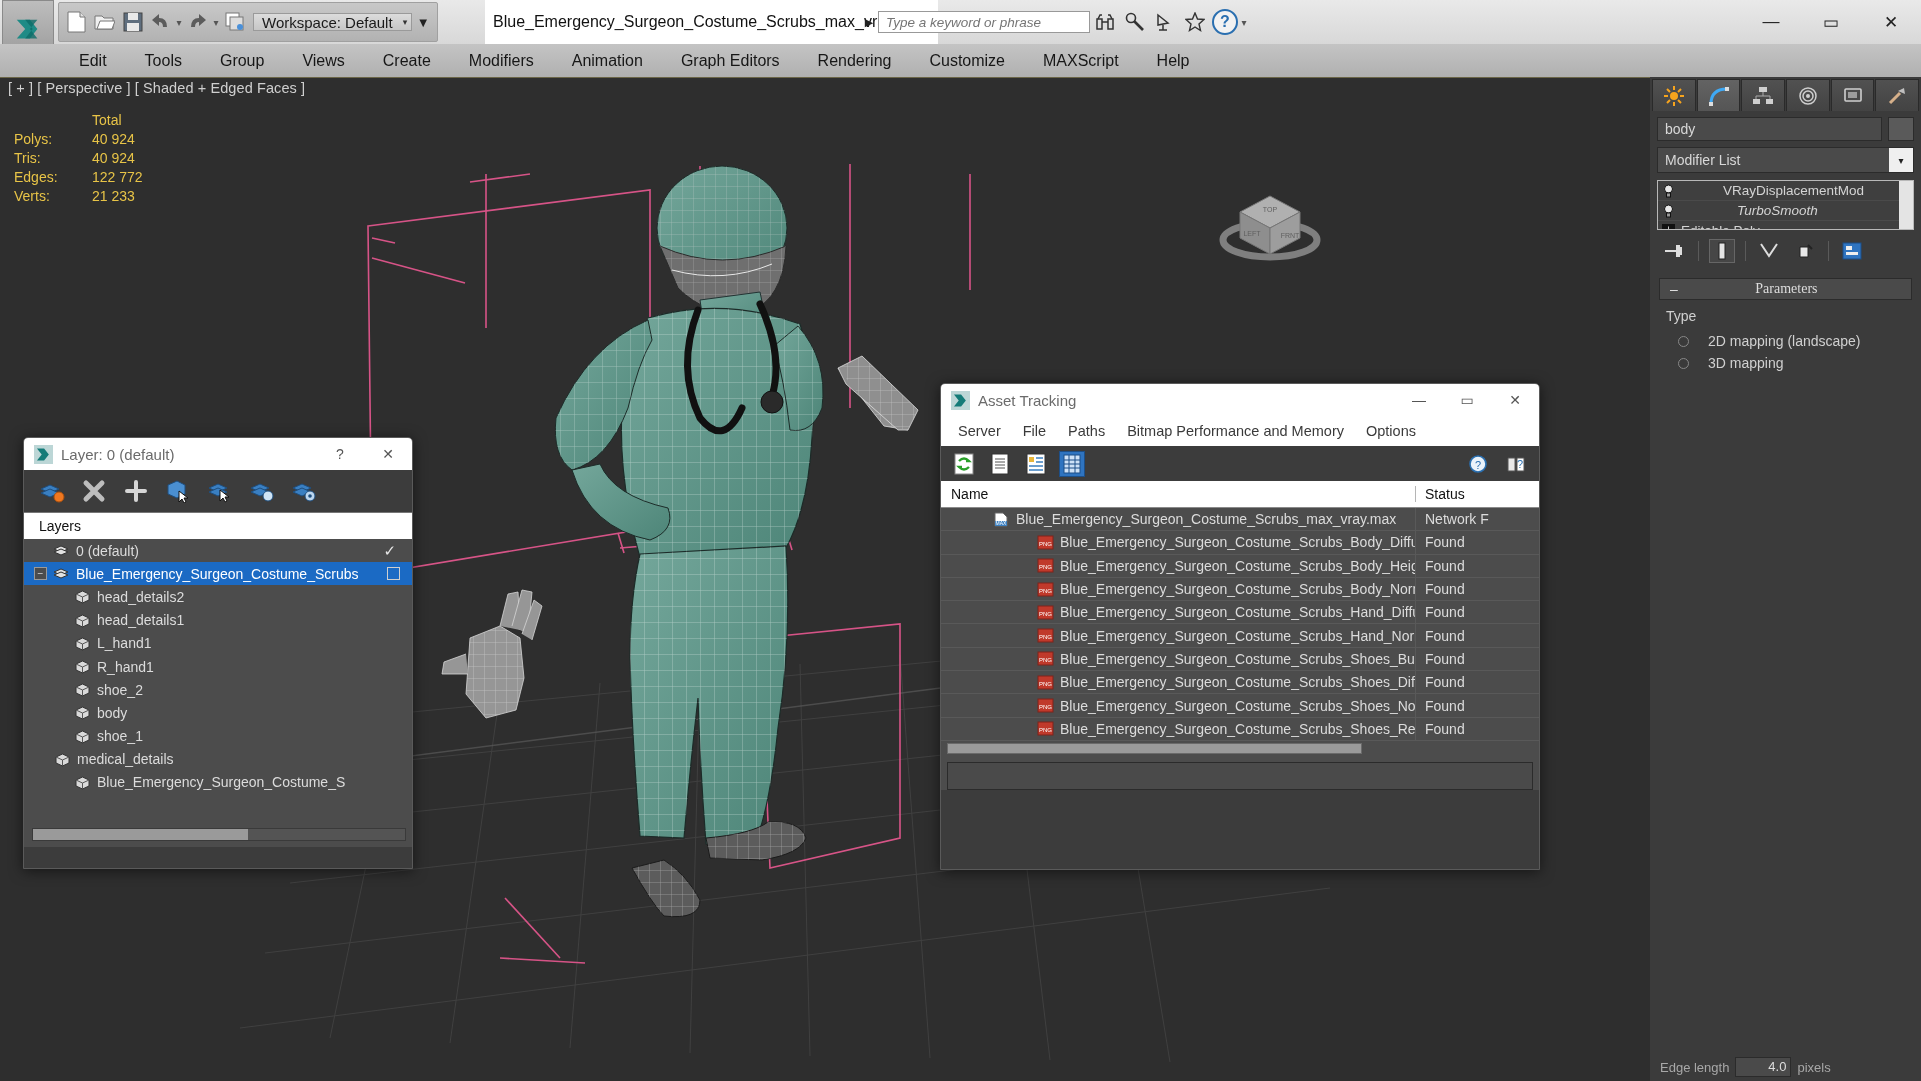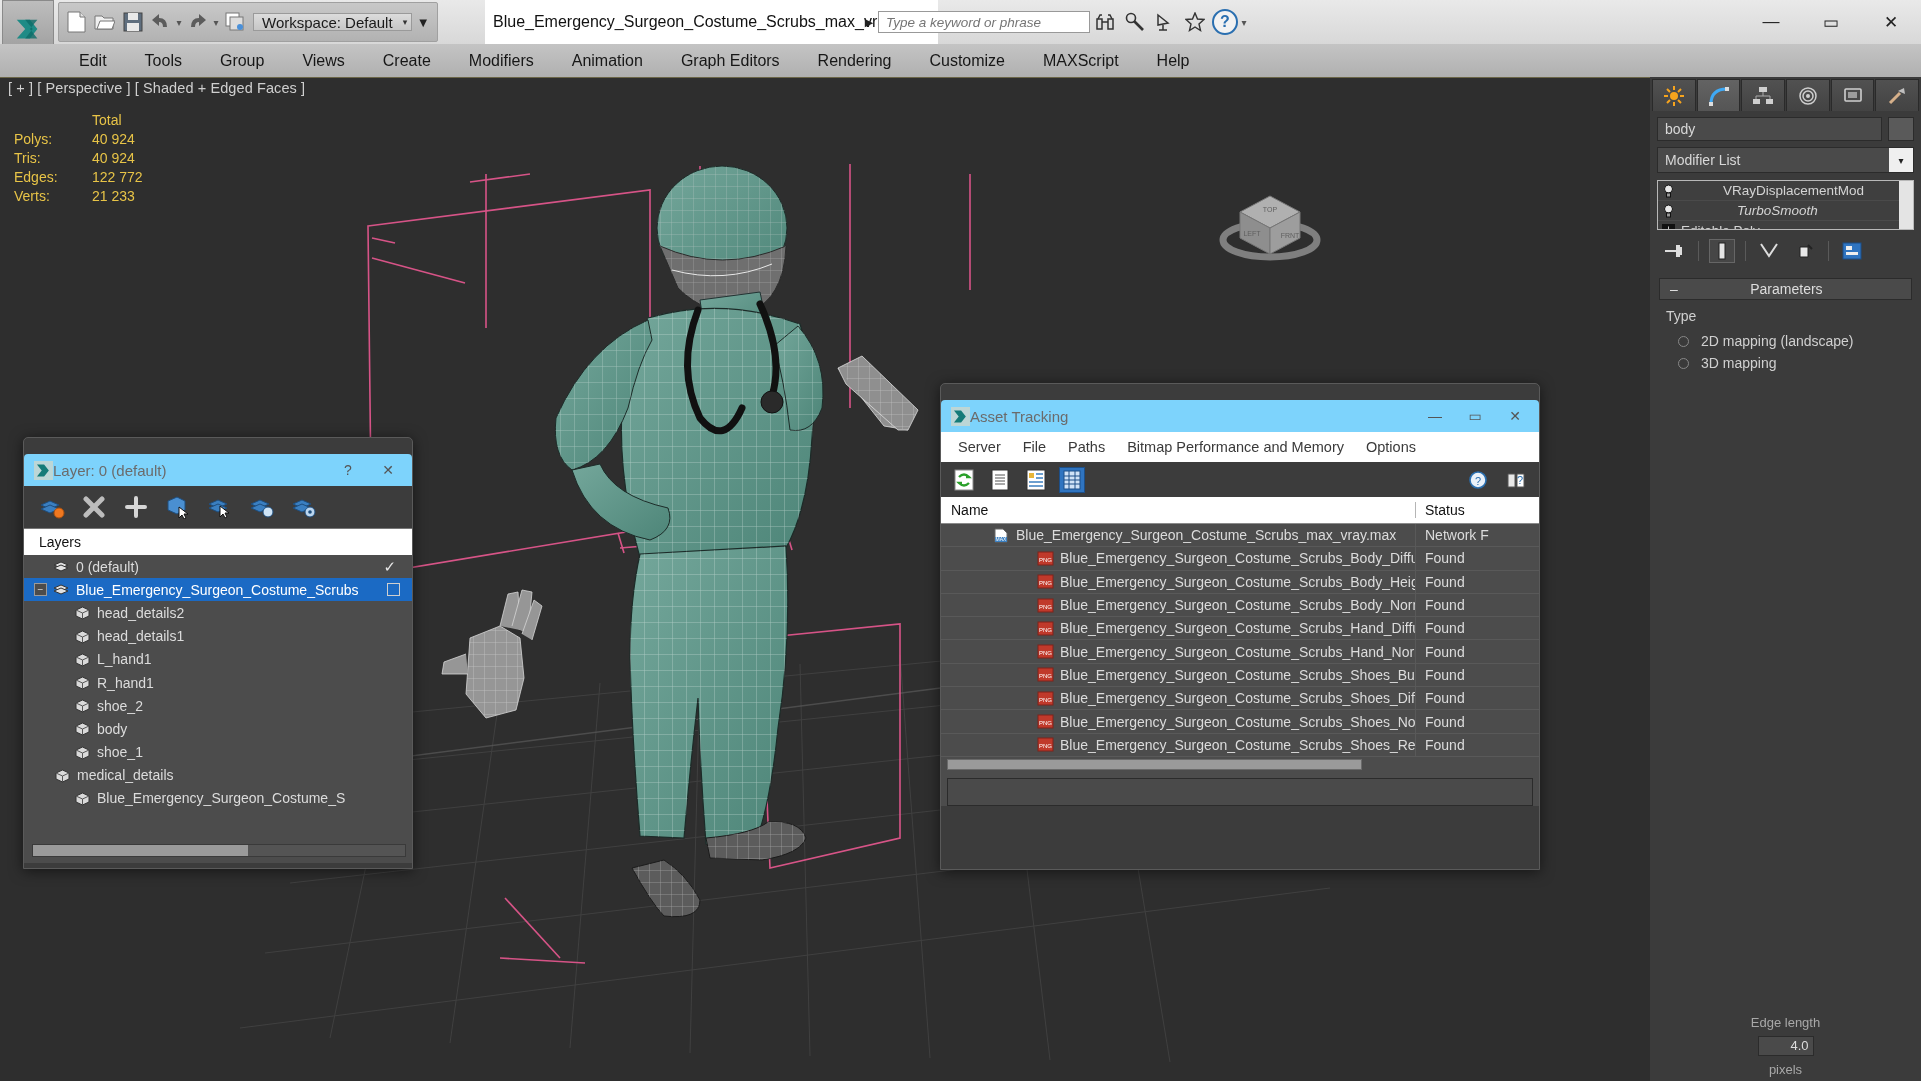--- a/index.html
+++ b/index.html
@@ -142,44 +142,44 @@
   .modstack-scroll { position:absolute; right:0; top:0; width:14px; height:100%; background:#e4e4e4; }
   .modtools { display:flex; align-items:center; gap: 10px; padding: 9px 12px; }
   .modtool { width: 26px; height: 24px; display:flex;align-items:center;justify-content:center; cursor:pointer; }
   .modtool.boxed { border:1px solid #666; background:#464646; }
   .vsep { width:1px; height: 20px; background:#5a5a5a; }
   .rollout {
     margin: 6px 9px 0 9px; background:#4a4a4a; border:1px solid #2b2b2b;
     height: 22px; display:flex; align-items:center; color:#ddd; font-size:14px;
   }
   .rollout .minus { padding: 0 10px; }
-  .rollout .ttl { flex:1; text-align:center; padding-right: 26px; }
+  .rollout .ttl { flex:1; text-align:center; padding-right: 26px; font-family: Liberation Serif, serif; }
   .param-body { padding: 6px 14px; color:#d0d0d0; font-size: 14px; }
   .param-label { padding: 2px 0 6px 2px; }
-  .radio-row { display:flex; align-items:center; gap: 12px; padding: 3px 0 3px 14px; }
+  .radio-row { display:flex; align-items:center; gap: 19px; padding: 3px 0 3px 14px; }
   .radio { width: 11px; height: 11px; border-radius: 50%; border:1px solid #888; background:#3a3a3a; }
   .edge-row {
     position:absolute; left: 0; bottom: 4px; width: 271px;
     display:flex; align-items:center; gap:6px; padding: 0 10px;
-    color:#a8a8a8; font-size: 13px; flex-direction: column;
+    color:#a8a8a8; font-size: 13px;
   }
   .spin-field { background:#4a4a4a; border:1px solid #2b2b2b; height:20px; width:56px;
     color:#ddd; font-size:13px; text-align:right; padding-right:4px; line-height:18px; }
 
   
   .fwin {
     position: absolute;
     background: #3c3c3c;
     border: 1px solid #5a5a5a;
     border-radius: 5px 5px 0 0;
     box-shadow: 0 2px 14px rgba(0,0,0,.55);
   }
   .fwin-title {
-    height: 32px; background: #7dd3fc; border-radius: 4px 4px 0 0;
-    display: flex; align-items: center; padding: 0 4px 0 10px;  margin-top: 16px;
+    height: 32px; background: #ffffff; border-radius: 4px 4px 0 0;
+    display: flex; align-items: center; padding: 0 4px 0 10px; gap: 8px;
   }
   .fwin-title .tico { width: 19px; height: 19px; }
   .fwin-title .ttext { flex: 1; font-size: 15px; color: #6b6b6b; }
   .fwin-btn { width: 40px; height: 30px; display:flex;align-items:center;justify-content:center;
               font-size: 14px; color:#555; cursor: pointer; }
 
   
   #layerwin { left: 23px; top: 437px; width: 390px; height: 432px; }
   .layer-toolbar {
     height: 42px; display:flex; align-items:center; gap: 14px; padding: 0 14px;

